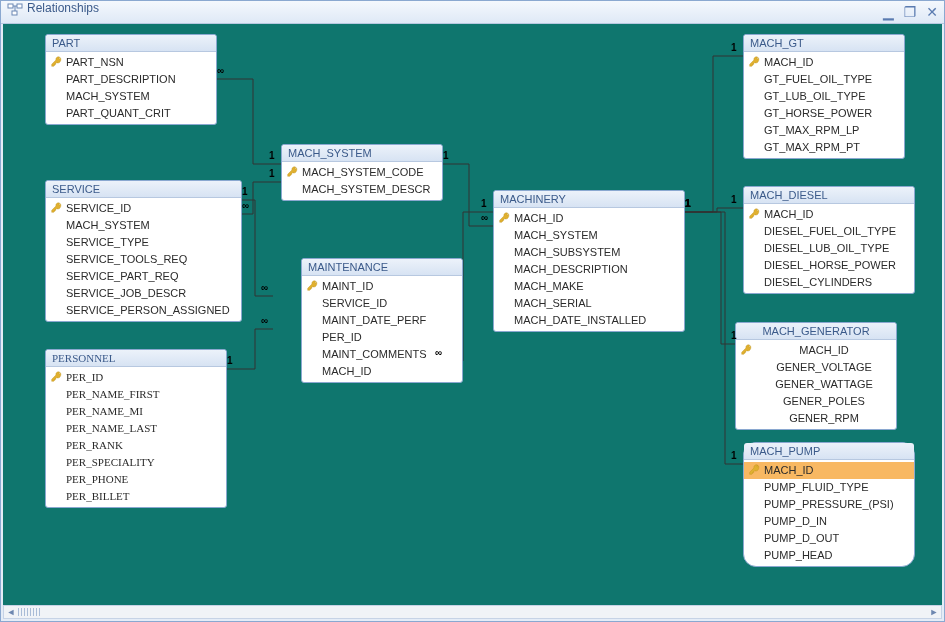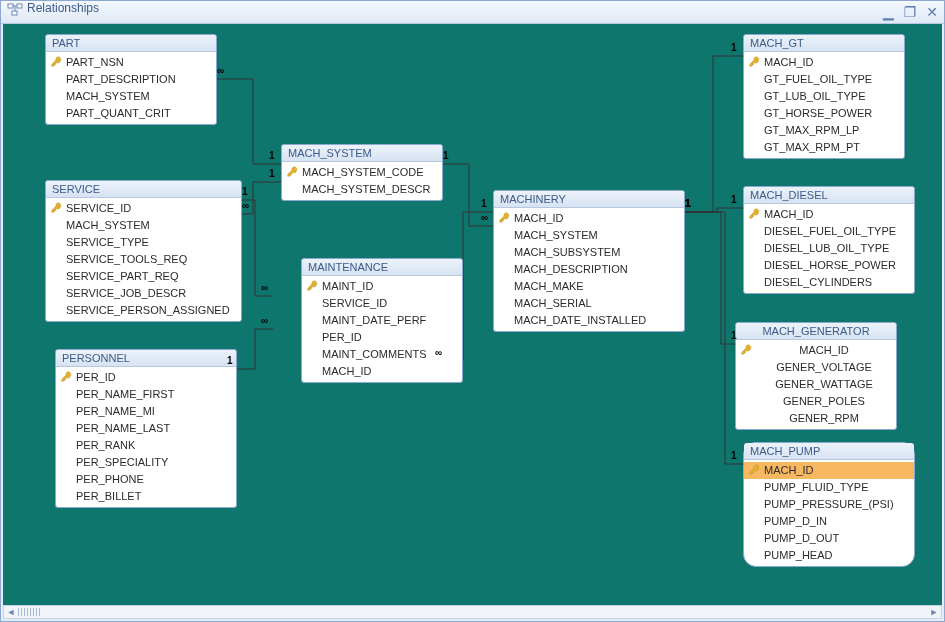--- a/index.html
+++ b/index.html
@@ -91,21 +91,21 @@
               </svg>
             </span><span>SERVICE_ID</span></div>
           <div class="row"><span>MACH_SYSTEM</span></div>
           <div class="row"><span>SERVICE_TYPE</span></div>
           <div class="row"><span>SERVICE_TOOLS_REQ</span></div>
           <div class="row"><span>SERVICE_PART_REQ</span></div>
           <div class="row"><span>SERVICE_JOB_DESCR</span></div>
           <div class="row"><span>SERVICE_PERSON_ASSIGNED</span></div>
         </div>
       </div>
-      <div class="tbl" style="left: 52px; top: 325px; width: 180px;">
+      <div class="tbl" style="left: 42px; top: 325px; width: 180px; font-family: Liberation Serif, serif;">
         <div class="hdr">PERSONNEL</div>
         <div class="body">
           <div class="row"><span class="key">
               <svg width="11" height="11" viewBox="0 0 16 16">
                 <path d="M11 1a4 4 0 0 0-3.9 4.9L1 12v3h3l1-1v-1h1v-1h1v-1l1.1-1.1A4 4 0 1 0 11 1zm1.5 3a1 1 0 1 1 0-2 1 1 0 0 1 0 2z" fill="#e0b030" stroke="#b58a10" stroke-width="0.5"></path>
               </svg>
             </span><span>PER_ID</span></div>
           <div class="row"><span>PER_NAME_FIRST</span></div>
           <div class="row"><span>PER_NAME_MI</span></div>
           <div class="row"><span>PER_NAME_LAST</span></div>

